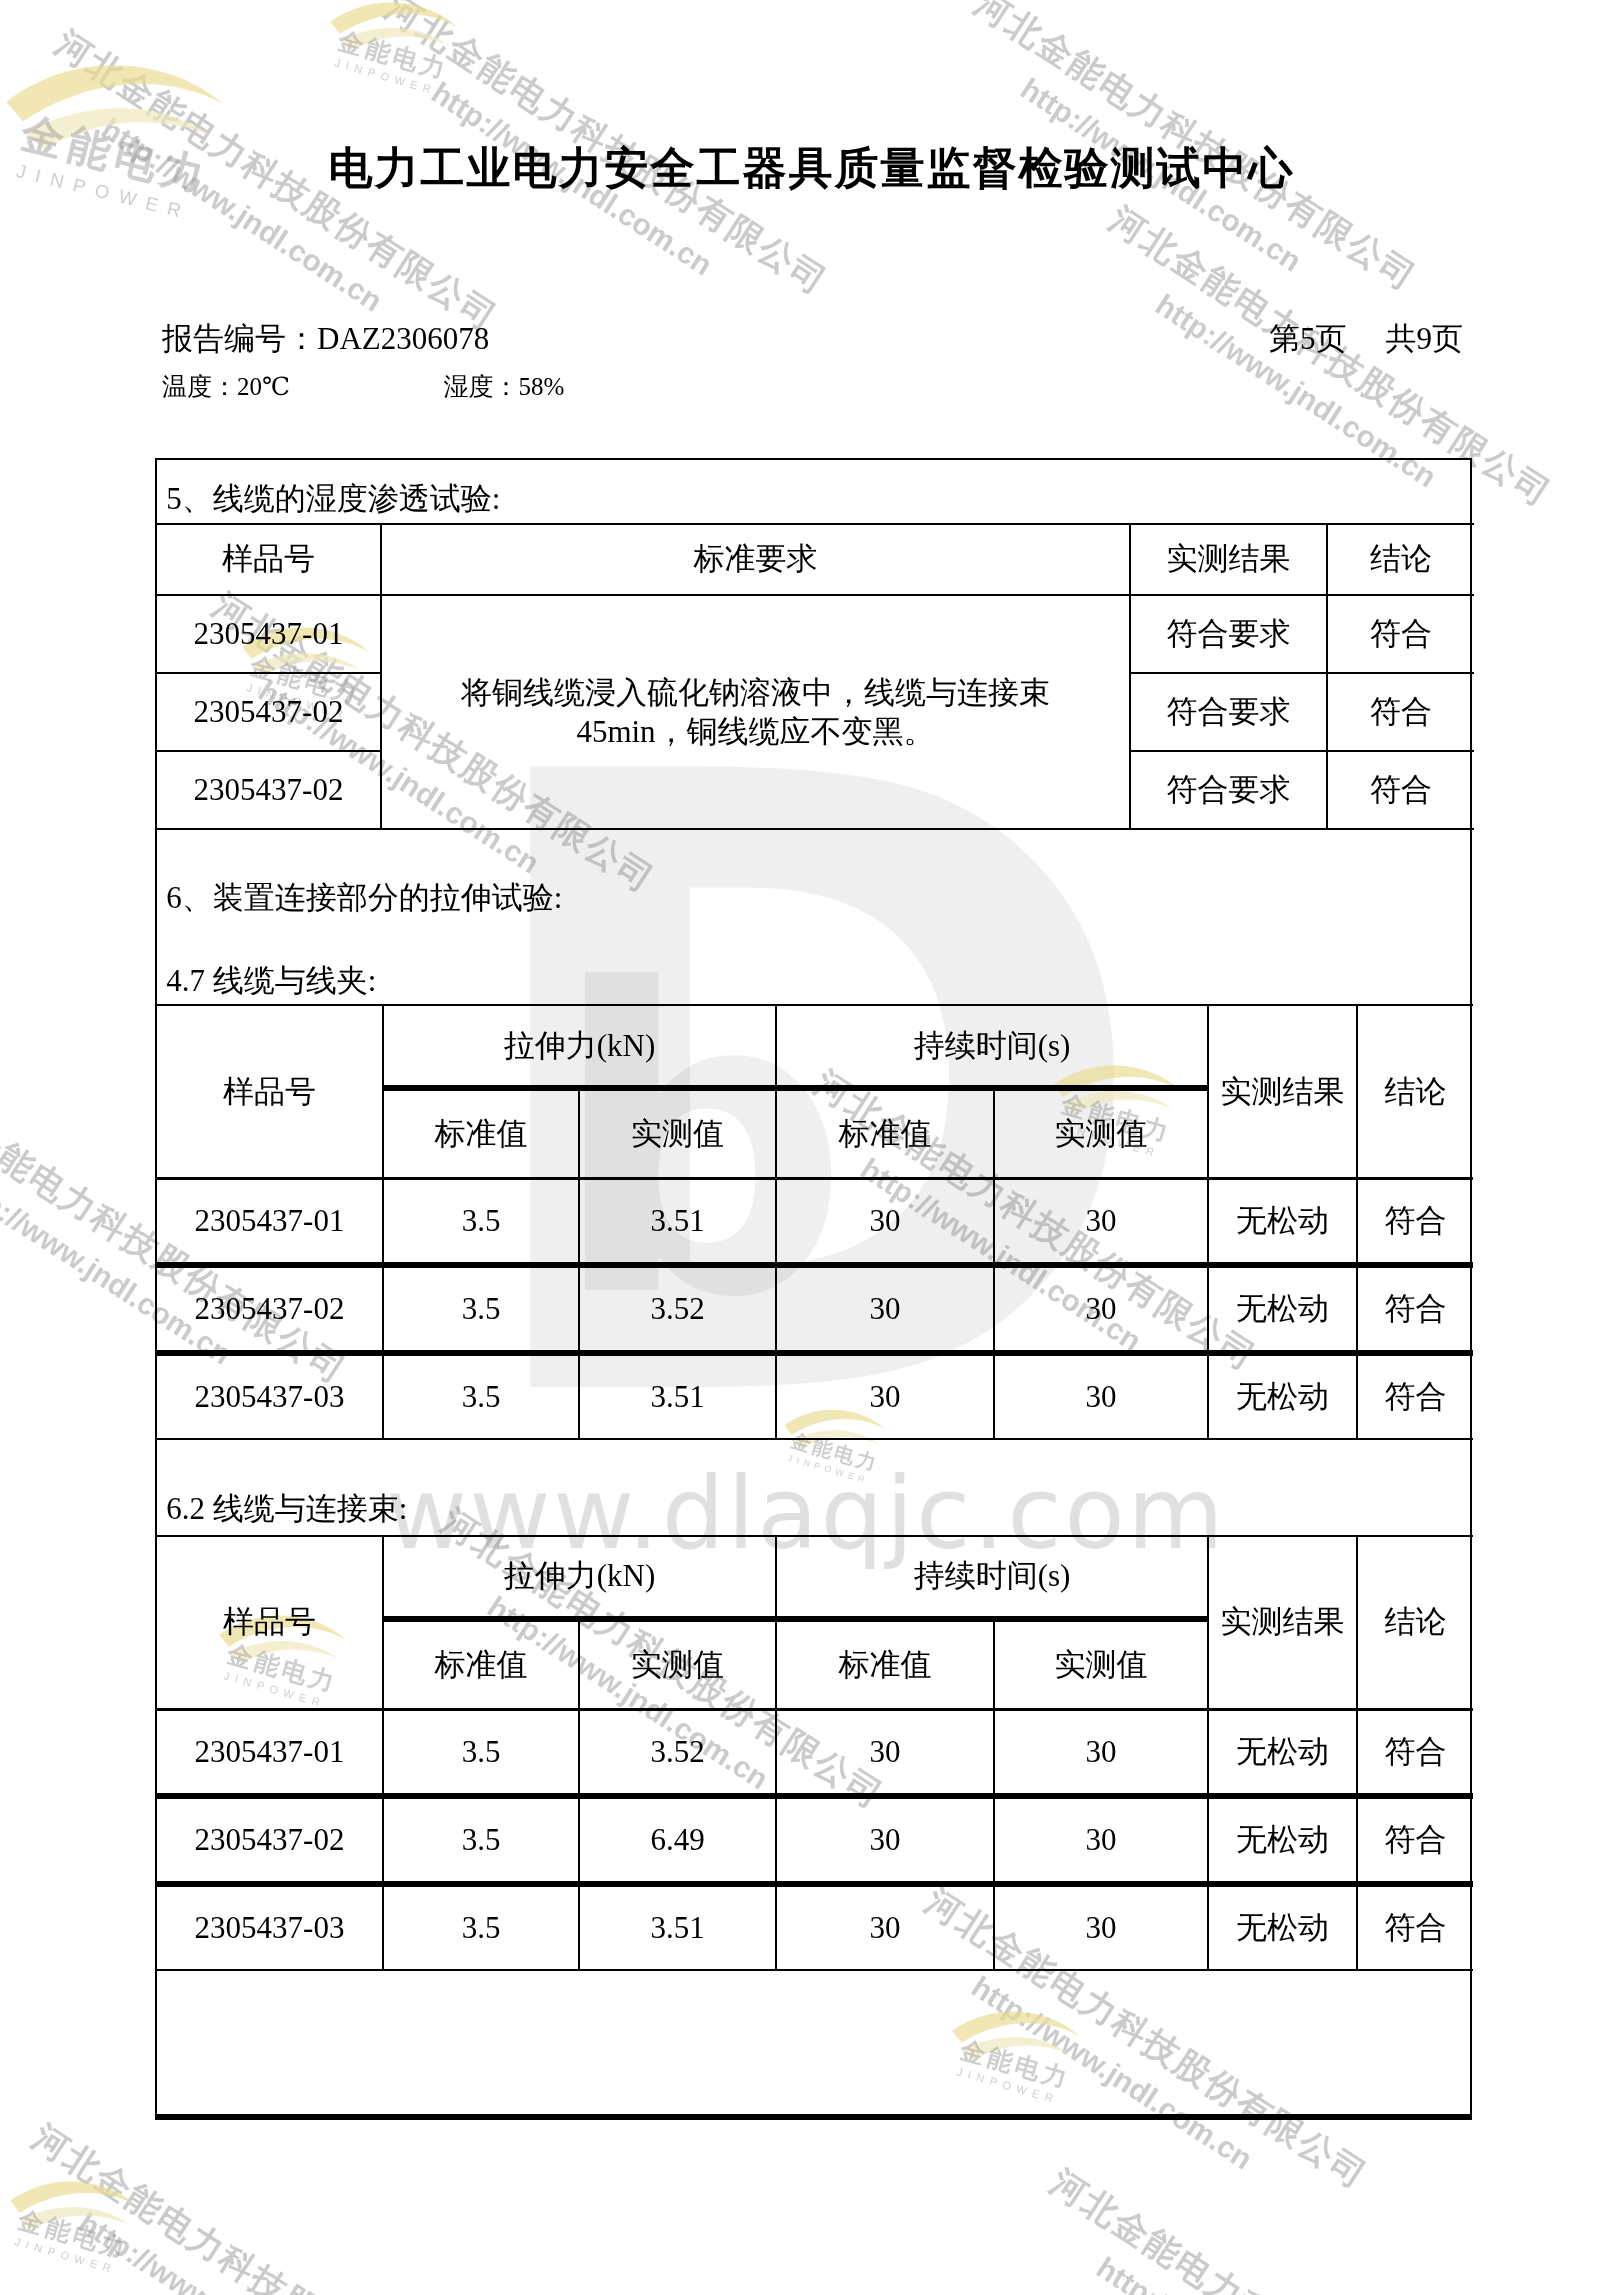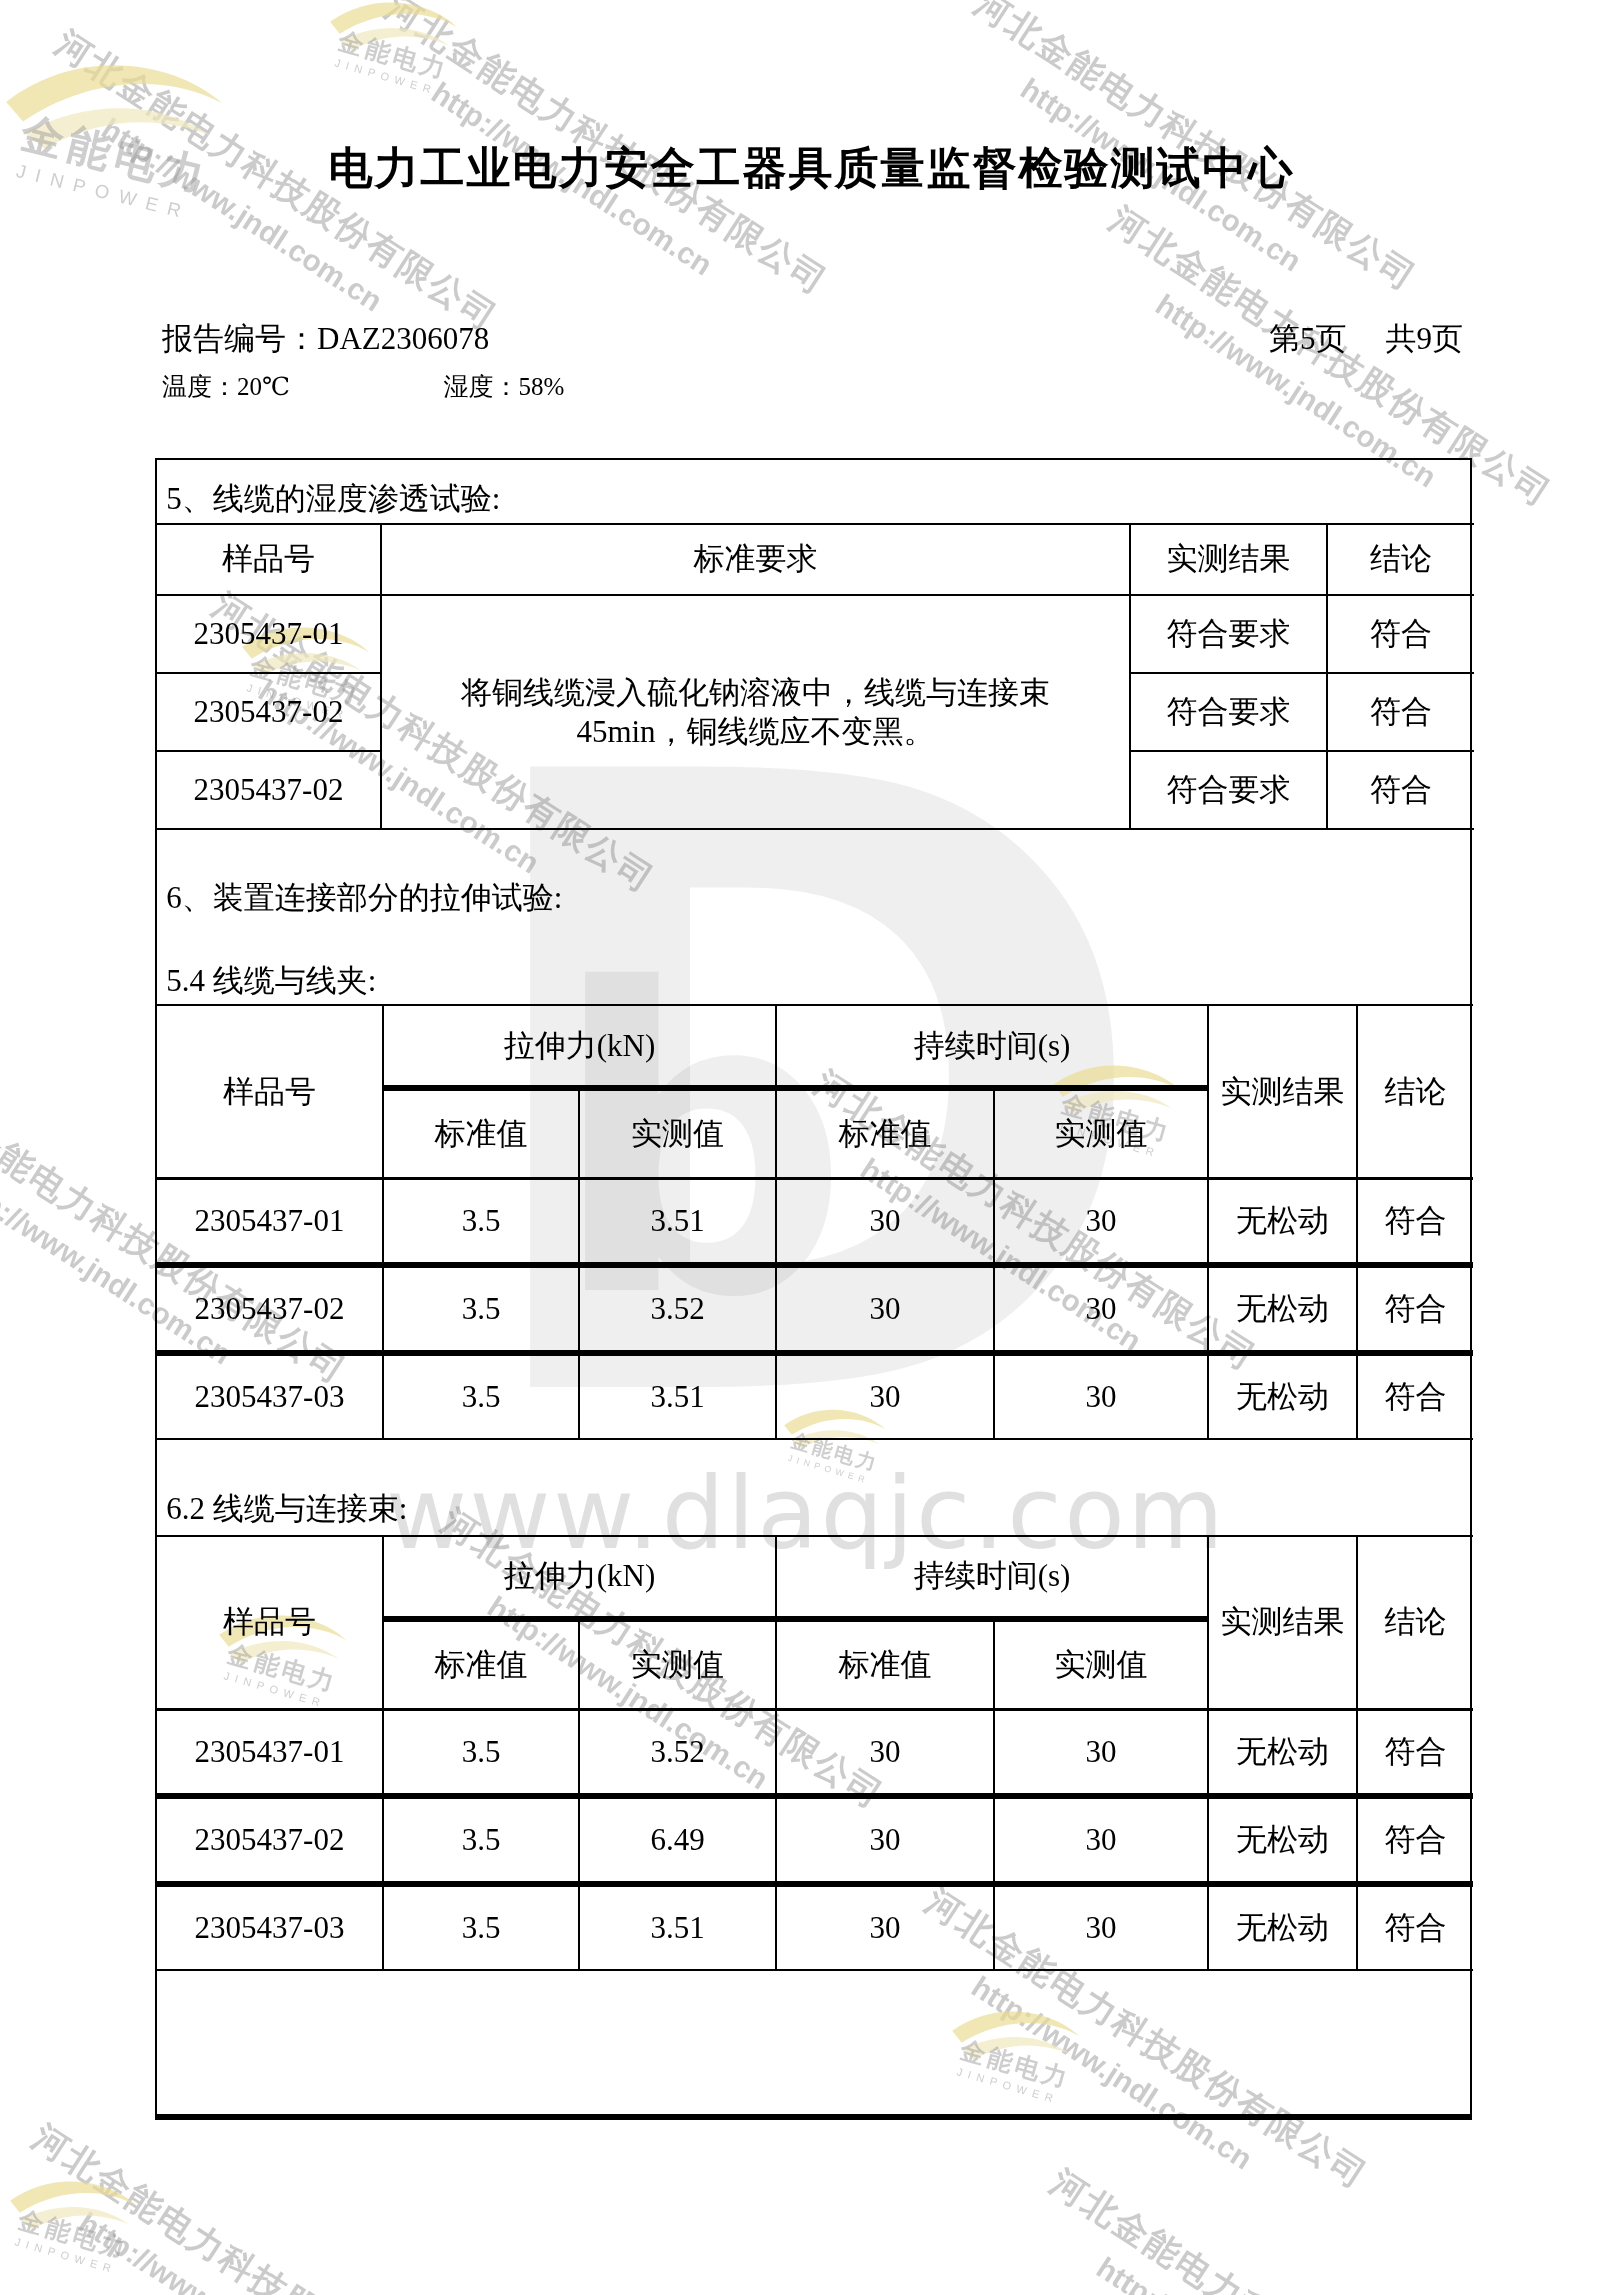--- a/index.html
+++ b/index.html
@@ -224,21 +224,21 @@
       </tr>
       <tr class="drow">
         <td class="cfirst">2305437-02</td>
         <td>符合要求</td>
         <td class="clast">符合</td>
       </tr>
     </tbody>
       </table>
 
     <div class="sec-title st-6">6、装置连接部分的拉伸试验:</div>
-    <div class="sec-title st-61">5.4 线缆与线夹:</div>
+    <div class="sec-title st-61">4.7 线缆与线夹:</div>
 
     <table class="t6">
       <colgroup>
           <col style="width:226px">
           <col style="width:196px">
           <col style="width:197px">
           <col style="width:218px">
           <col style="width:214px">
           <col style="width:149px">
           <col style="width:116px">

